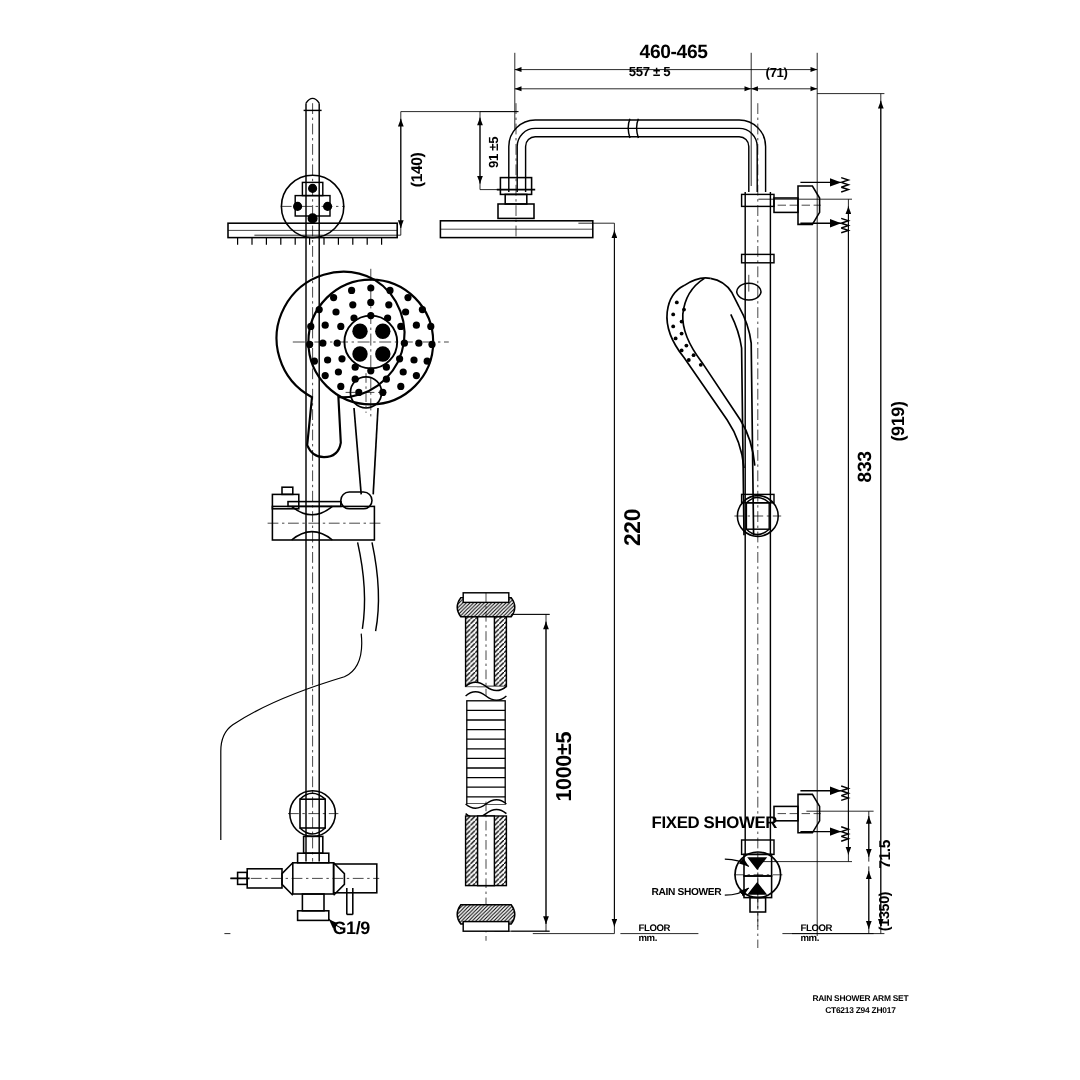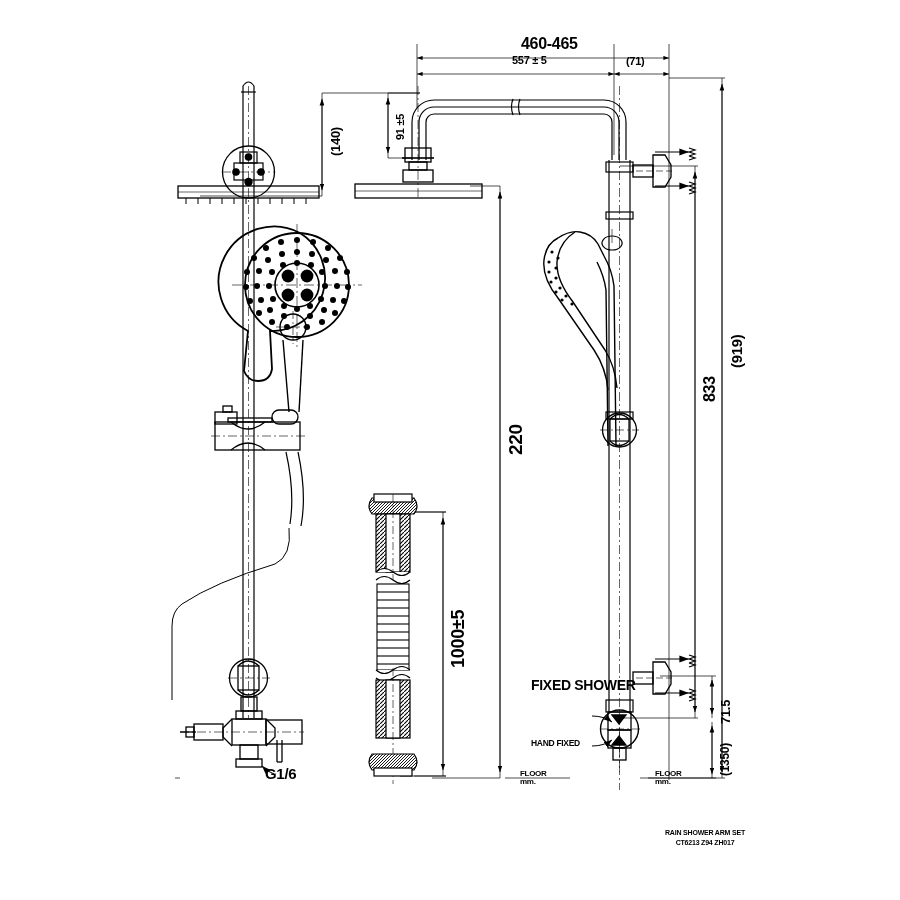--- a/index.html
+++ b/index.html
@@ -2,21 +2,21 @@
 <html><head>
 <meta charset="utf-8">
 <title>Rain Shower Arm Set Technical Drawing</title>
 <style>
   html,body{margin:0;padding:0;background:#ffffff;}
   body{
     width:900px;height:900px;overflow:hidden;
     font-family:"Liberation Sans", sans-serif;
     color:#000;
   }
-  #sheet{position:relative;width:800px;height:900px;background:#fff;}
+  #sheet{position:relative;width:800px;height:900px;background:#fff;margin-left:12px;}
   #cad{position:absolute;left:0;top:0;width:900px;height:900px;}
   .dimtext{
     position:absolute;
     font-family:"Liberation Sans", sans-serif;
     font-weight:bold;
     color:#000;
     white-space:nowrap;
     line-height:1;
     letter-spacing:-0.3px;
   }
@@ -459,23 +459,23 @@
   <div class="dimtext vert" style="left:702px;top:402px;font-size:16px;transform:rotate(-90deg);">833</div>
 
   <div class="dimtext vert" style="left:729px;top:368px;font-size:15px;transform:rotate(-90deg);">(919)</div>
 
   <div class="dimtext vert" style="left:719px;top:724px;font-size:13px;transform:rotate(-90deg);">71.5</div>
 
   <div class="dimtext vert" style="left:719px;top:776px;font-size:12px;transform:rotate(-90deg);">(1350)</div>
 
   <div class="dimtext" style="left:531px;top:678px;font-size:14px;">FIXED SHOWER</div>
 
-  <div class="dimtext" style="left:531px;top:739px;font-size:8.5px;">HAND FIXED</div>
-
-  <div class="dimtext" style="left:265px;top:766px;font-size:15px;">G1/6</div>
+  <div class="dimtext" style="left:531px;top:739px;font-size:8.5px;">RAIN SHOWER</div>
+
+  <div class="dimtext" style="left:265px;top:766px;font-size:15px;">G1/9</div>
 
   <div class="floorlabel" style="left:520px;top:770px;width:50px;">
     <div>FLOOR</div>
     <div>mm.</div>
   </div>
 
   <div class="floorlabel" style="left:655px;top:770px;width:50px;">
     <div>FLOOR</div>
     <div>mm.</div>
   </div>

